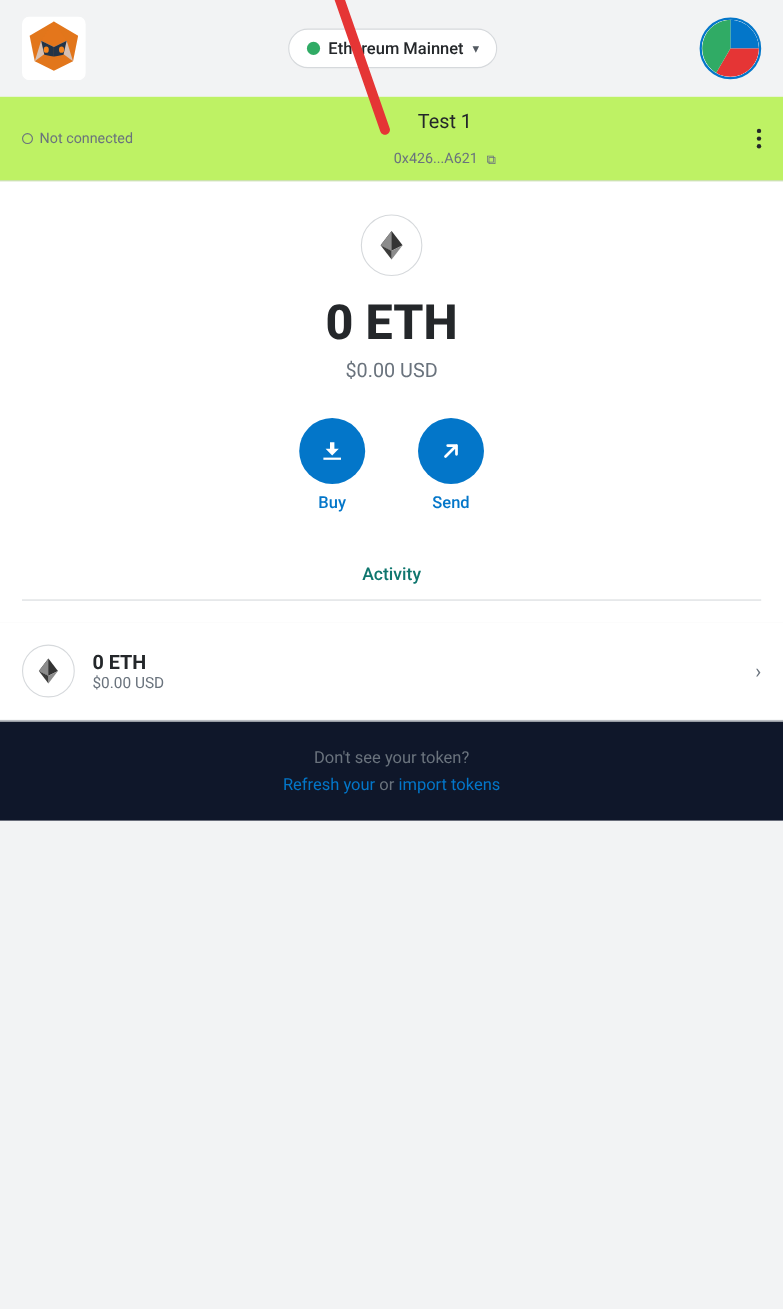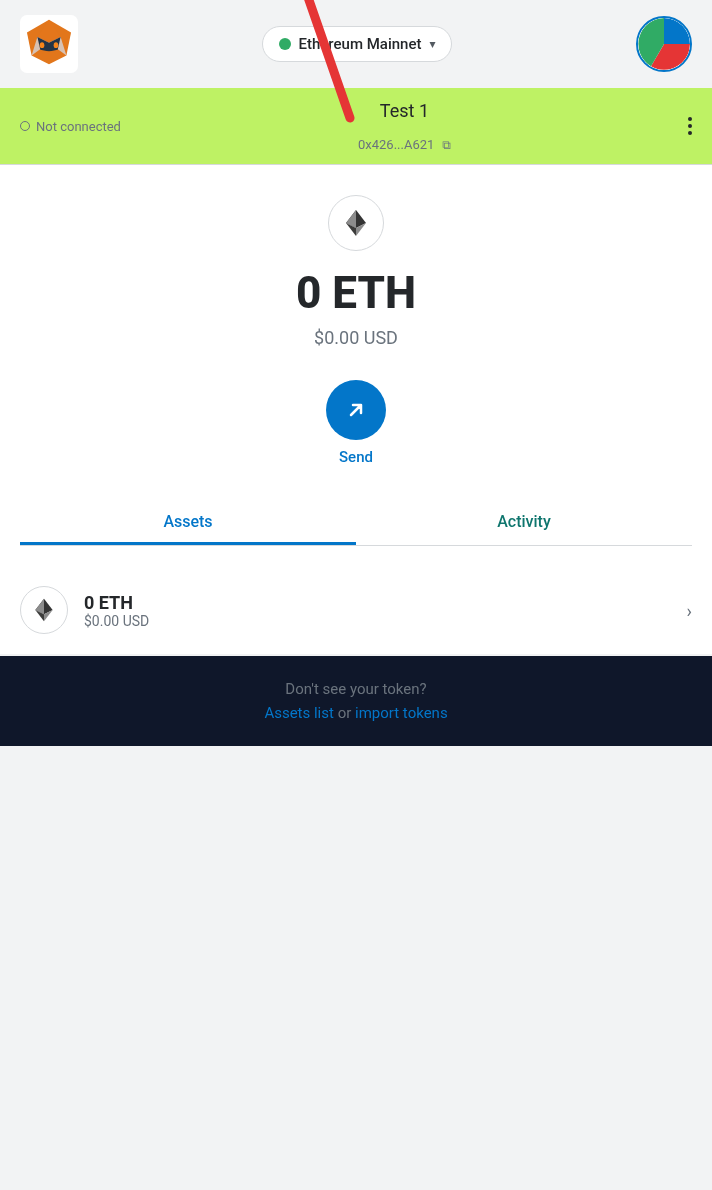--- a/index.html
+++ b/index.html
@@ -364,31 +364,38 @@
 
   <div class="balance-eth">0 ETH</div>
 
   <div class="balance-usd">$0.00 USD</div>
 
   <div class="action-buttons">
     <div class="action-btn">
       <div class="action-circle">
 
         <svg width="24" height="24" viewBox="0 0 24 24" fill="white">
+          <path d="M12 16l-6-6h4V4h4v6h4l-6 6z"></path>
+          <rect x="4" y="18" width="16" height="2"></rect>
+        </svg>
+      </div>
+      <span class="action-label">Buy</span>
+    </div>
+    <div class="action-btn">
+      <div class="action-circle">
+
+        <svg width="24" height="24" viewBox="0 0 24 24" fill="white">
           <path d="M7 17L17 7M17 7H9M17 7v8" stroke="white" stroke-width="2.5" stroke-linecap="round" stroke-linejoin="round" fill="none"></path>
         </svg>
       </div>
       <span class="action-label">Send</span>
     </div>
   </div>
 
   <div class="tabs">
-    <div class="tab active">
-      <span>Assets</span>
-    </div>
     <div class="tab inactive">
       <span>Activity</span>
     </div>
   </div>
 </div>
 
 <div class="assets-section">
   <div class="asset-item">
     <div class="asset-icon-wrap">
       <svg width="26" height="26" viewBox="0 0 30 30">
@@ -402,15 +409,15 @@
       <div class="asset-name">0 ETH</div>
       <div class="asset-usd">$0.00 USD</div>
     </div>
     <span class="asset-chevron">›</span>
   </div>
 </div>
 
 <div class="footer-section">
   <div class="dont-see">Don't see your token?</div>
   <div class="footer-links">
-    <span class="link">Assets list</span><span> or </span><span class="link">import tokens</span>
+    <span class="link">Refresh your</span><span> or </span><span class="link">import tokens</span>
   </div>
 </div>
 
 </body></html>

